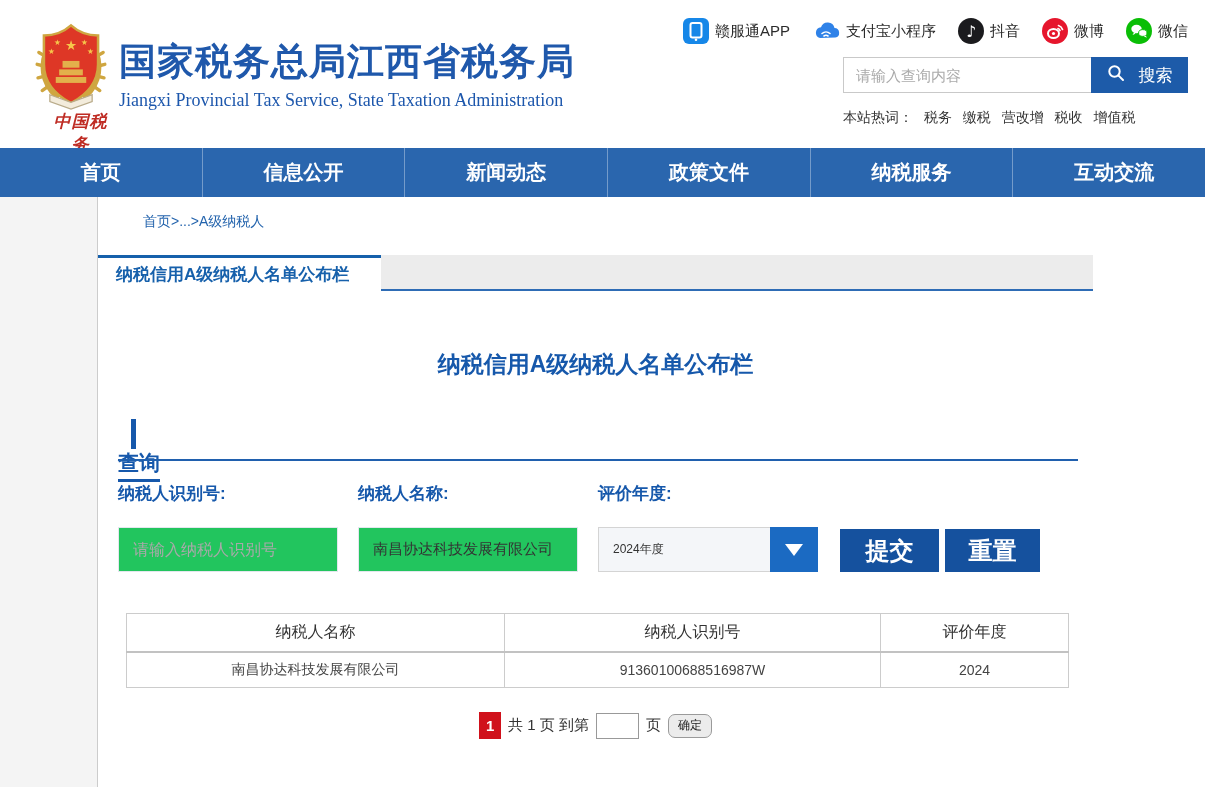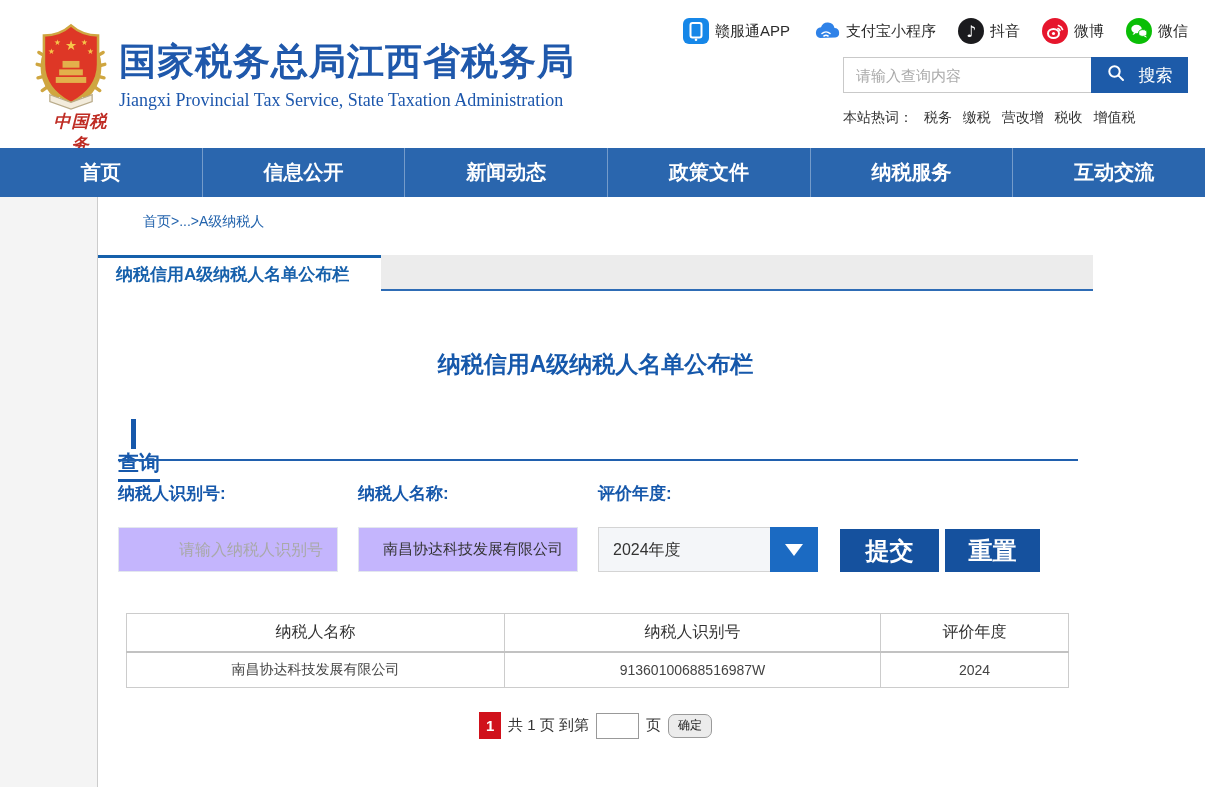--- a/index.html
+++ b/index.html
@@ -41,26 +41,26 @@
   .tab-rest{flex:1;background:#ececec;border-bottom:2px solid #2e6cb5;}
   .main-title{position:absolute;left:0;top:152px;width:995px;text-align:center;
     font-size:23px;font-weight:bold;color:#1658ab;}
   .query-head{position:absolute;left:20px;top:222px;display:flex;align-items:center;flex-direction:column;}
   .query-bar{width:5px;height:30px;background:#1658ab;margin-right:12px;}
   .query-title{font-size:21px;font-weight:bold;color:#1658ab;border-bottom:3px solid #1658ab;padding-bottom:2px;}
   .query-rule{position:absolute;left:20px;top:262px;width:960px;height:2px;background:#2060ae;}
   .form-label{position:absolute;top:285px;font-size:17px;font-weight:bold;color:#1658ab;}
   .fl-1{left:20px;} .fl-2{left:260px;} .fl-3{left:500px;}
   .form-input{position:absolute;top:330px;box-sizing:border-box;width:220px;height:45px;
-    background:#c4b5fd;border:1px solid #e3e7ee;padding:6px 14px;font-size:15px;color:#333;outline:none;font-family:inherit;text-align:right;}
+    background:#22c55e;border:1px solid #e3e7ee;padding:6px 14px;font-size:15px;color:#333;outline:none;font-family:inherit;}
   .form-input::placeholder{color:#a9a9a9;font-size:16px;}
   .fi-1{left:20px;} .fi-2{left:260px;}
   .select{position:absolute;left:500px;top:330px;box-sizing:border-box;width:220px;height:45px;
     background:#f4f6f9;border:1px solid #d4d4d4;cursor:pointer;}
-  .select-value{position:absolute;left:14px;top:0;line-height:43px;font-size:16px;color:#333;}
+  .select-value{position:absolute;left:14px;top:0;line-height:43px;font-size:12px;color:#333;}
   .select-arrow{position:absolute;right:-1px;top:-1px;width:48px;height:45px;background:#1b6ac2;
     display:flex;align-items:center;justify-content:center;}
   .caret{width:0;height:0;border-left:9px solid transparent;border-right:9px solid transparent;border-top:12px solid #fff;}
   .btn{position:absolute;top:332px;height:43px;background:#15519e;color:#fff;border:none;
     font-size:24px;font-weight:bold;cursor:pointer;font-family:inherit;}
   .btn-submit{left:742px;width:99px;} .btn-reset{left:847px;width:95px;}
   
   .result-table{position:absolute;left:28px;top:416px;width:942px;border-collapse:collapse;table-layout:fixed;}
   .result-table th{box-sizing:border-box;height:38px;border:1px solid #ccc;border-bottom:2px solid #c2c2c2;
     font-size:16px;font-weight:normal;color:#333;text-align:center;background:#fff;}

